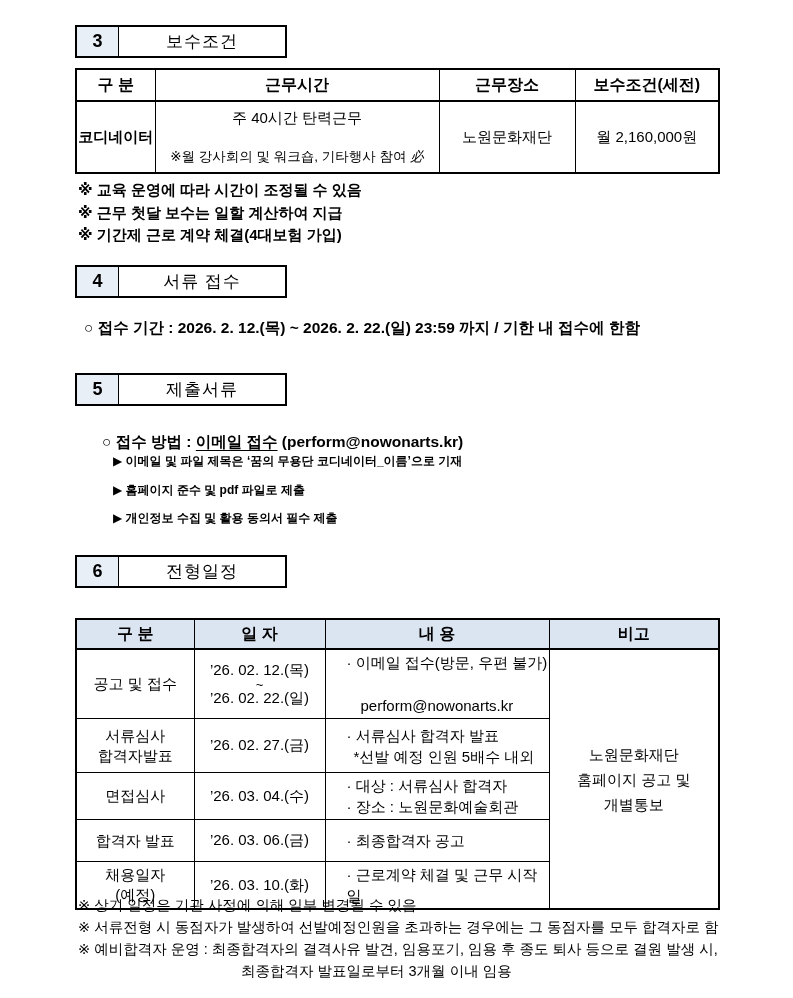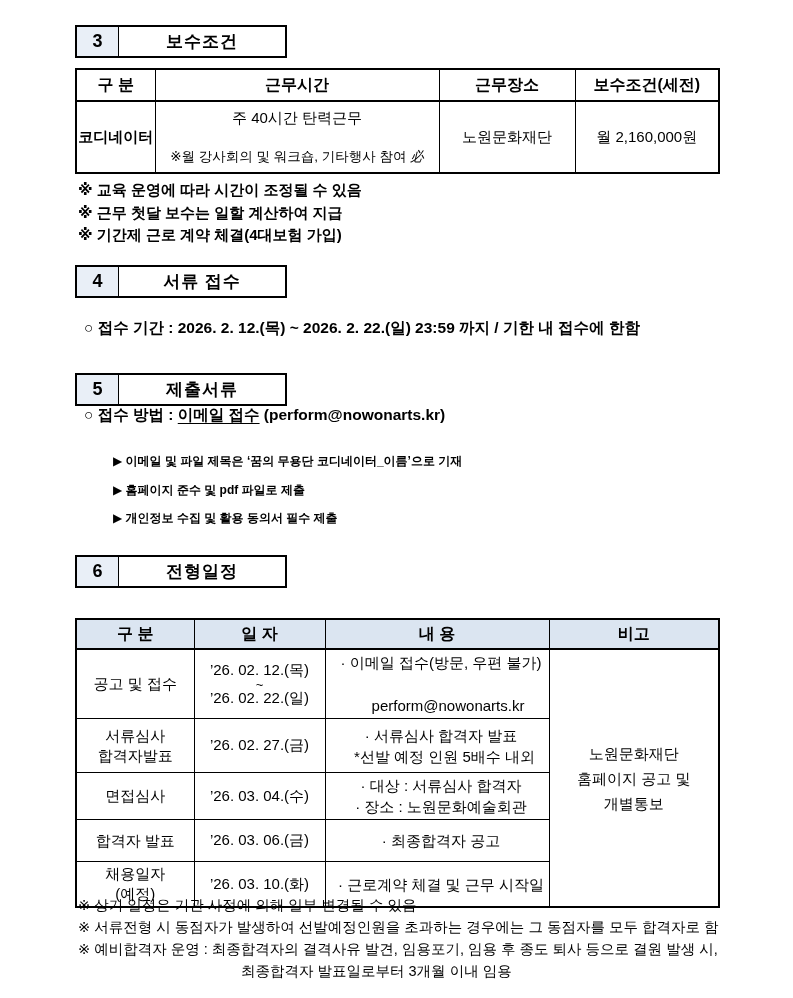--- a/index.html
+++ b/index.html
@@ -7,21 +7,21 @@
     font-family:"Liberation Sans","DejaVu Sans",sans-serif; }
   .page { position:relative; width:793px; height:998px; overflow:hidden; }
 
   
   .sec-box { position:absolute; left:75px; width:212px; height:33px;
     border:2px solid #000; display:flex; background:#fff; }
   .sec-num { width:42px; background:#e9eff7; border-right:1.5px solid #000;
     display:flex; align-items:center; justify-content:center;
     font-weight:bold; font-size:18px; }
   .sec-title { flex:1; display:flex; align-items:center; justify-content:center;
-    font-weight:bold; font-size:17px; letter-spacing:1px; }
+    font-weight:normal; font-size:17px; letter-spacing:1px; }
 
   
   table { border-collapse:collapse; table-layout:fixed; position:absolute;
     left:75px; width:643px; }
   td,th { border:1px solid #000; text-align:center; vertical-align:middle;
     font-size:15px; overflow:hidden; }
   table { border:2px solid #000; }
   th { font-weight:bold; font-size:16px; border-bottom:2.5px solid #000; }
 
   
@@ -37,21 +37,21 @@
 
   .oline { position:absolute; left:84px; font-weight:bold; font-size:15.5px; }
   .uline { text-decoration:underline; text-underline-offset:3px; }
   .sub-items { position:absolute; left:113px; font-weight:bold; font-size:12px;
     line-height:28.5px; }
 
   
   .t2 { top:618px; }
   .t2 th { height:30px; background:#dbe5f1; }
   .t2 td { padding:2px 0; }
-  .t2 .content-cell { text-align:center; padding-left:8px; line-height:21px; }
+  .t2 .content-cell { text-align:left; padding-left:21px; line-height:21px; }
   .t2 .cat { line-height:20px; }
   .tilde { line-height:9px; font-size:13px; }
   .bold-line { font-weight:normal; padding-left:14px;margin-top:22px; }
   .indent-line { padding-left:7px; }
   .remark-cell { line-height:25px; }
   .r1 td { height:58px; } .r2 td { height:54px; } .r3 td { height:46px; }
   .r4 td { height:42px; } .r5 td { height:42px; }
 
   .notes2 { position:absolute; left:78px; top:894px; font-size:14.5px;
     line-height:22px; }
@@ -104,21 +104,21 @@
     <div class="sec-title">서류 접수</div>
   </div>
 
   <div class="oline" style="top:318px;">○ 접수 기간 : 2026. 2. 12.(목) ~ 2026. 2. 22.(일) 23:59 까지 / 기한 내 접수에 한함</div>
 
   <div class="sec-box" style="top:373px;">
     <div class="sec-num">5</div>
     <div class="sec-title">제출서류</div>
   </div>
 
-  <div class="oline" style="top:405px;"><span>○ 접수 방법 : </span><span class="uline">이메일 접수</span><span> (perform@nowonarts.kr)</span></div>
+  <div class="oline" style="top:432px;margin-left:18px;"><span>○ 접수 방법 : </span><span class="uline">이메일 접수</span><span> (perform@nowonarts.kr)</span></div>
   <div class="sub-items" style="top:447px;">
     <div>▶ 이메일 및 파일 제목은 ‘꿈의 무용단 코디네이터_이름’으로 기재</div>
     <div>▶ 홈페이지 준수 및 pdf 파일로 제출</div>
     <div>▶ 개인정보 수집 및 활용 동의서 필수 제출</div>
   </div>
 
   <div class="sec-box" style="top:555px;">
     <div class="sec-num">6</div>
     <div class="sec-title">전형일정</div>
   </div>

